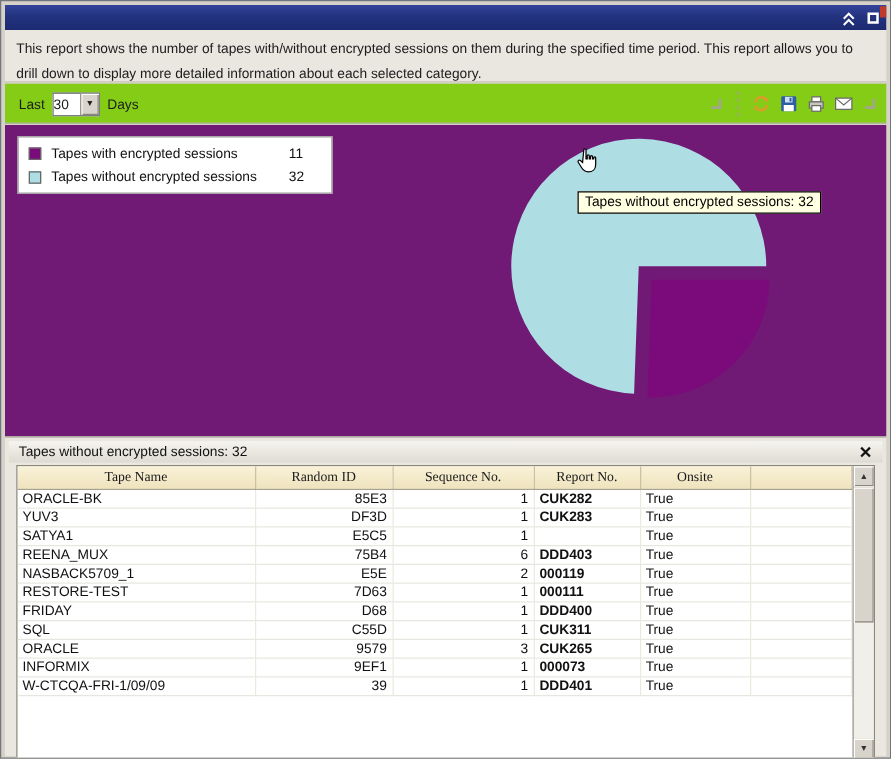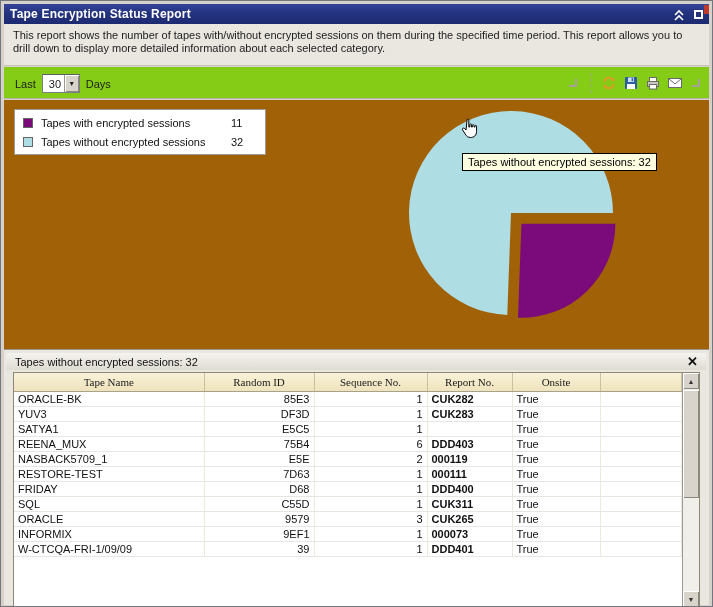--- a/index.html
+++ b/index.html
@@ -9,41 +9,41 @@
   
   .titlebar{position:absolute;left:3px;top:3px;width:705px;height:20px;
     background:linear-gradient(180deg,#33439a 0%,#24337f 45%,#1b2a70 100%);
     color:#fff;display:flex;align-items:center;padding:0 6px;}
   .titlebar .title{font-size:12px;font-weight:bold;letter-spacing:.2px;}
   .titlebar-icons{margin-left:auto;display:flex;align-items:center;gap:6px;}
   .close-fragment{position:absolute;right:0;top:1px;width:5px;height:9px;background:#c03a2b;}
 
   
   .description{position:absolute;left:3px;top:23px;width:705px;height:42px;background:#EAE7E1;
-    border-bottom:1px solid #c7c3b9;padding:5px 9px;font-size:11px;color:#1c1c1c;line-height:13px;}
+    border-bottom:1px solid #c7c3b9;padding:5px 9px;font-size:11px;color:#1c1c1c;line-height:20px;}
 
   
   .toolbar{position:absolute;left:3px;top:66px;width:705px;height:32px;background:#84cc16;
     border-bottom:1px solid #b7b3a9;}
   .period{position:absolute;left:11px;top:7px;display:flex;align-items:center;gap:6px;font-size:11px;color:#1c1c1c;}
   .dropdown{display:inline-flex;align-items:center;width:38px;height:19px;background:#fff;
     border:1px solid #7a7e83;border-top-color:#5d6166;}
-  .dropdown .dd-value{flex:1;font-size:11px;padding-left:6px;}
+  .dropdown .dd-value{flex:1;font-size:11px;padding-left:0;}
   .dropdown .dd-btn{width:15px;height:100%;background:#d8d4cb;border-left:1px solid #9a968c;
     display:flex;align-items:center;justify-content:center;font-size:7px;color:#222;
     box-shadow:inset 1px 1px 0 #fff, inset -1px -1px 0 #8a877d;}
   .tool-icons{position:absolute;right:9px;top:6px;display:flex;align-items:center;gap:4px;}
   .tool-sep{width:1px;height:20px;border-left:1px dashed #a39f94;margin:0 5px;}
   .tool-btn{width:18px;height:18px;display:flex;align-items:center;justify-content:center;cursor:pointer;}
   .grip{width:8px;height:8px;border-right:2px solid #a6a299;border-bottom:2px solid #a6a299;}
   .grip.left{margin-right:4px;}
   .grip.right{margin-left:4px;}
 
   
-  .chart-region{position:absolute;left:3px;top:99px;width:705px;height:249px;background:#a16207;}
+  .chart-region{position:absolute;left:3px;top:99px;width:705px;height:249px;background:#701a75;}
 
   
   .legend{position:absolute;left:10px;top:9px;width:252px;height:46px;border:1px solid #9a9a9a;background:#fff;
     padding:5px 8px;display:flex;flex-direction:column;justify-content:space-between;}
   .legend-row{display:flex;align-items:center;font-size:11px;color:#111;height:15px;}
   .legend-swatch{width:10px;height:10px;border:1px solid #666;margin-right:8px;flex:0 0 auto;}
   .legend-label{flex:1;}
   .legend-value{width:26px;text-align:left;}
 
   
@@ -87,21 +87,20 @@
   .sb-down{bottom:0;}
   .sb-thumb{position:absolute;left:0;top:17px;width:16px;height:108px;background:#d8d4cb;
     box-shadow:inset 1px 1px 0 #fff, inset -1px -1px 0 #8a877d;cursor:grab;}
 </style>
 </head>
 <body>
 
 <div class="window">
 
   <div class="titlebar">
-    <span class="title">Tape Encryption Status Report</span>
     <span class="titlebar-icons">
       <span class="tool-btn" title="">
         <svg width="14" height="14" viewBox="0 0 14 14">
             <path d="M3 8 L7 4 L11 8 M3 13 L7 9 L11 13" stroke="#ffffff" stroke-width="1.6" fill="none"></path>
           </svg>
       </span>
       <span style="display:inline-block;width:9px;height:9px;border:2px solid #fff;"></span>
     </span>
     <span class="close-fragment"></span>
   </div>

